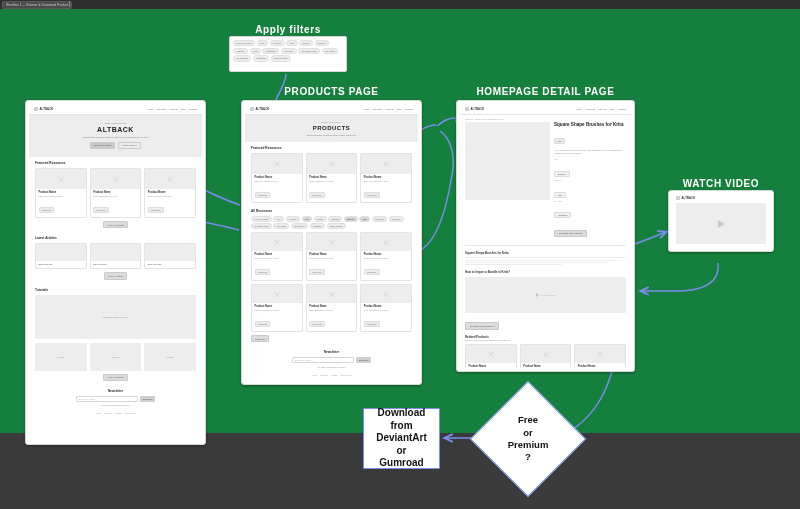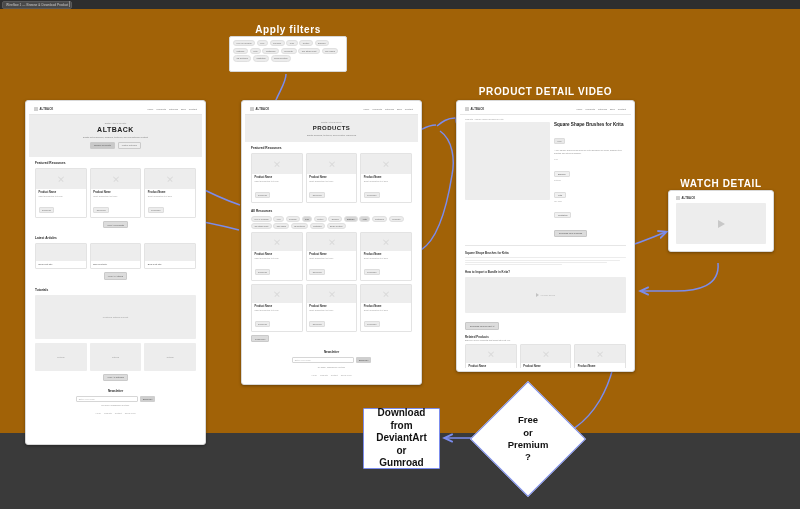--- a/index.html
+++ b/index.html
@@ -2,21 +2,21 @@
 <html><head>
 <meta charset="utf-8">
 <style>
   * { box-sizing: border-box; margin:0; padding:0; }
   html,body { width:800px; height:509px; overflow:hidden; }
   body {
     background:#3a3a3a;
     font-family:"Liberation Sans", sans-serif;
     color:#fff;
   }
-  #stage { position:relative; width:800px; height:433px; background:#a16207; }
+  #stage { position:relative; width:800px; height:433px; background:#15803d; }
 
   
   .tabbar { position:absolute; left:0; top:0; width:800px; height:9px; background:#2e2e2e; }
   .tab {
     position:absolute; left:2px; top:0.5px; height:8px;
     background:#4a4a4a; border:0.5px solid #5a5a5a; border-radius:2px;
     display:flex; align-items:center; padding:0 3px;
     font-size:3.2px; color:#cfcfcf; white-space:nowrap; letter-spacing:0.05px;
   }
   .tab-caret { position:absolute; left:69px; top:1px; width:1px; height:6px; background:#8a8a8a; }
@@ -372,20 +372,21 @@
       </div>
       <div class="site-footer" id="hp-footer">
           <span>Home</span>
           <span>Products</span>
           <span>Contact</span>
           <span>Social Links</span>
         </div>
     </div>
   </div>
 
+  <div class="flow-title" style="left:241px;top:86px;width:181px;">PRODUCTS PAGE</div>
   <div class="frame" style="left:241px;top:100px;width:181px;height:285px;">
     <div class="frame-inner">
       <div class="site-nav">
         <div class="brand">
           <span class="brand-mark"></span>
           <span class="brand-name">ALTBACK</span>
         </div>
         <div class="nav-links" id="pp-nav">
             <span>Home</span>
             <span>Products</span>
@@ -477,21 +478,21 @@
       </div>
       <div class="site-footer" id="pp-footer">
           <span>Home</span>
           <span>Products</span>
           <span>Contact</span>
           <span>Social Links</span>
         </div>
     </div>
   </div>
 
-  <div class="flow-title" style="left:456px;top:86px;width:179px;">PRODUCT DETAIL VIDEO</div>
+  <div class="flow-title" style="left:456px;top:86px;width:179px;">HOMEPAGE DETAIL PAGE</div>
   <div class="frame" style="left:456px;top:100px;width:179px;height:272px;">
     <div class="frame-inner">
       <div class="site-nav">
         <div class="brand">
           <span class="brand-mark"></span>
           <span class="brand-name">ALTBACK</span>
         </div>
         <div class="nav-links" id="pd-nav">
             <span>Home</span>
             <span>Products</span>
@@ -553,21 +554,21 @@
                 <div class="card-name">Product Name</div>
               </div>
             </div>
           </div>
 
       </div>
 
     </div>
   </div>
 
-  <div class="flow-title" style="left:668px;top:178px;width:106px;">WATCH DETAIL</div>
+  <div class="flow-title" style="left:668px;top:178px;width:106px;">WATCH VIDEO</div>
   <div class="frame" style="left:668px;top:190px;width:106px;height:62px;">
     <div class="frame-inner">
       <div style="display:flex;align-items:center;gap:1.5px;padding:2px 4px;">
         <span class="brand-mark"></span>
         <span class="brand-name">ALTBACK</span>
       </div>
       <div class="wv-stage" style="top:9px;">
         <span class="play-big"></span>
       </div>
     </div>

